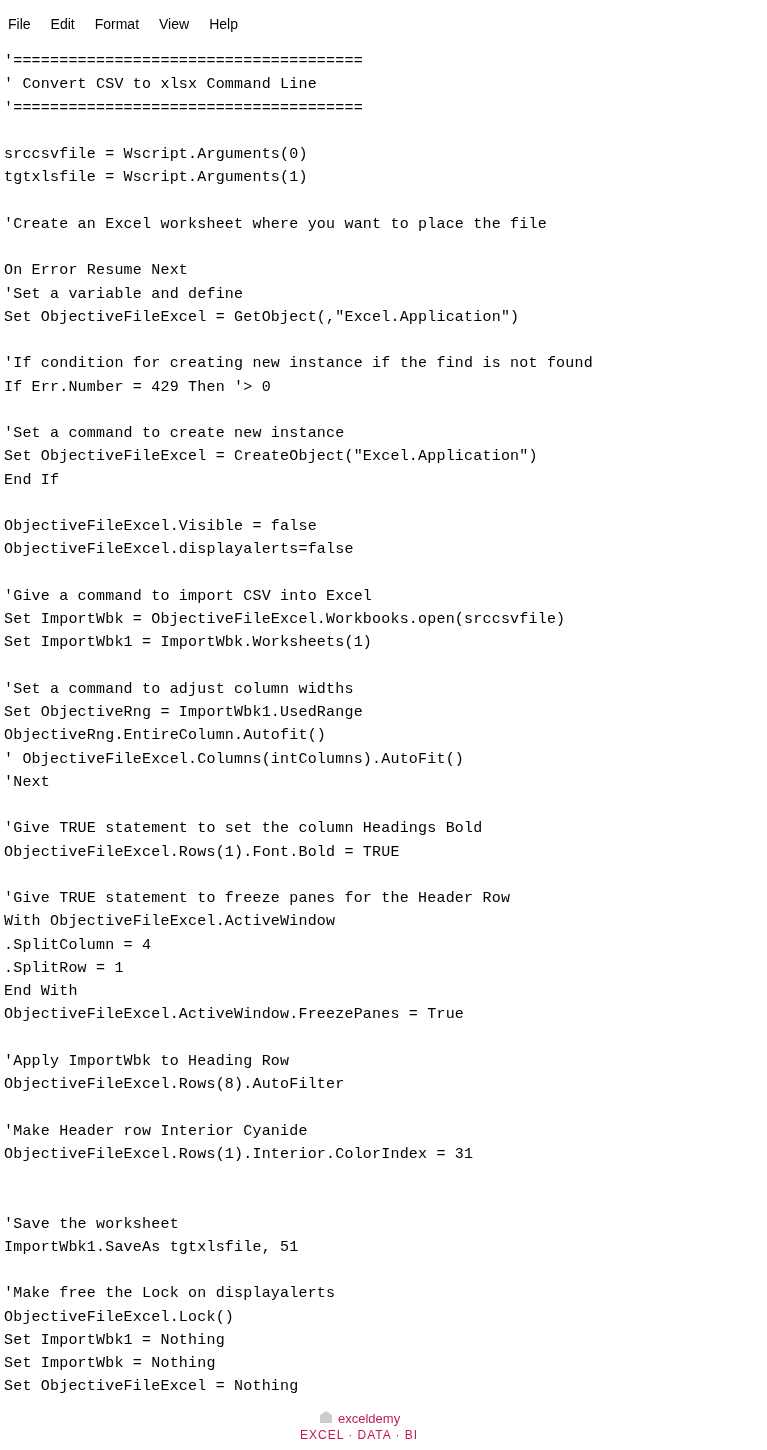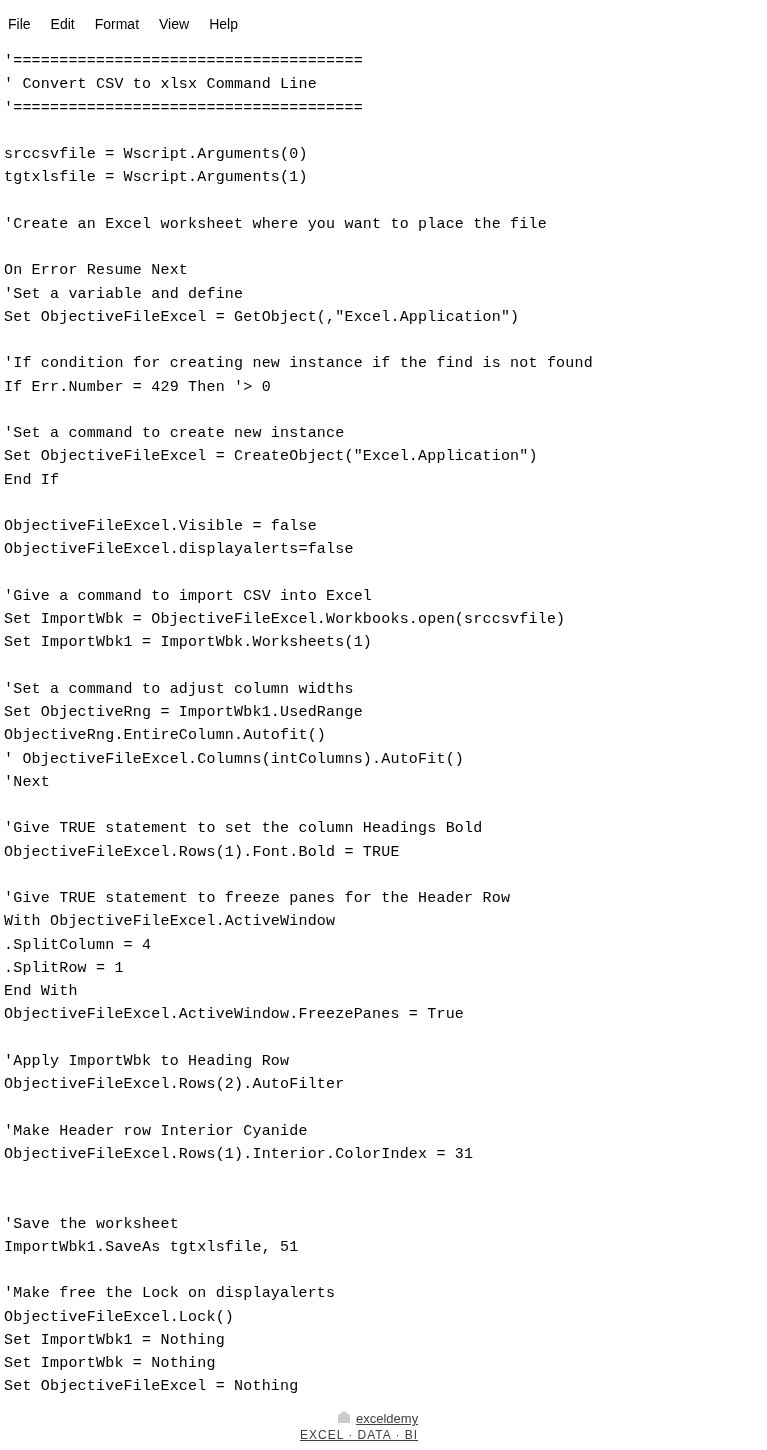--- a/index.html
+++ b/index.html
@@ -33,26 +33,25 @@
       color: #000;
       white-space: pre;
       padding: 2px 4px;
       letter-spacing: 0.2px;
     }
     .watermark {
       position: absolute;
       bottom: 8px;
       left: 300px;
       font-size: 13px;
-      color: #404040;
+      color: #be185d;
       display: flex;
-      align-items: flex-end;
+      align-items: center;
       gap: 4px;
       flex-direction: column;
-      text-decoration: underline;
     }
     .watermark-main {
       display: flex;
       align-items: center;
       gap: 4px;
     }
     .watermark-sub {
       font-size: 12px;
       letter-spacing: 1px;
       margin-top: -4px;
@@ -106,21 +105,21 @@
 <span>ObjectiveFileExcel.Rows(1).Font.Bold = TRUE</span>
 <span></span>
 <span>'Give TRUE statement to freeze panes for the Header Row</span>
 <span>With ObjectiveFileExcel.ActiveWindow</span>
 <span>.SplitColumn = 4</span>
 <span>.SplitRow = 1</span>
 <span>End With</span>
 <span>ObjectiveFileExcel.ActiveWindow.FreezePanes = True</span>
 <span></span>
 <span>'Apply ImportWbk to Heading Row</span>
-<span>ObjectiveFileExcel.Rows(2).AutoFilter</span>
+<span>ObjectiveFileExcel.Rows(8).AutoFilter</span>
 <span></span>
 <span>'Make Header row Interior Cyanide</span>
 <span>ObjectiveFileExcel.Rows(1).Interior.ColorIndex = 31</span>
 <span></span>
 <span></span>
 <span>'Save the worksheet</span>
 <span>ImportWbk1.SaveAs tgtxlsfile, 51</span>
 <span></span>
 <span>'Make free the Lock on displayalerts</span>
 <span>ObjectiveFileExcel.Lock()</span>

